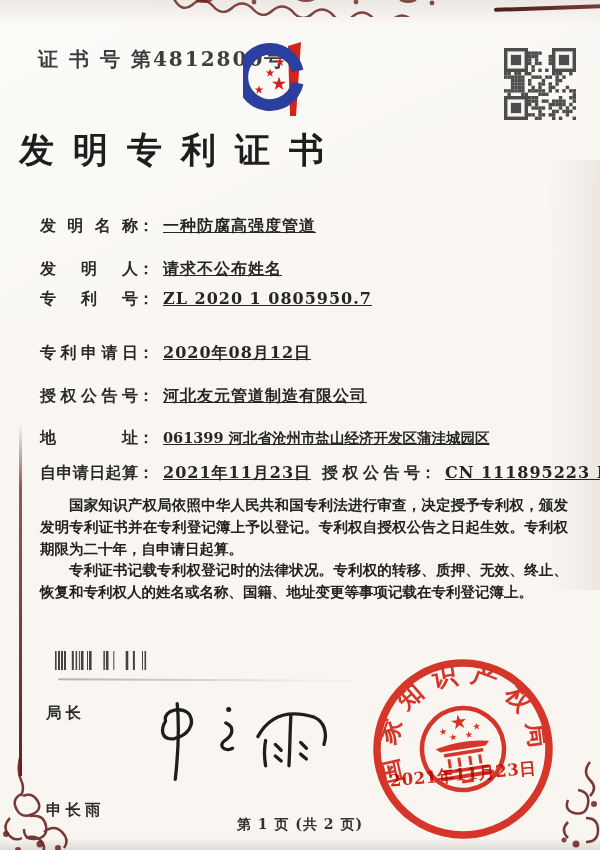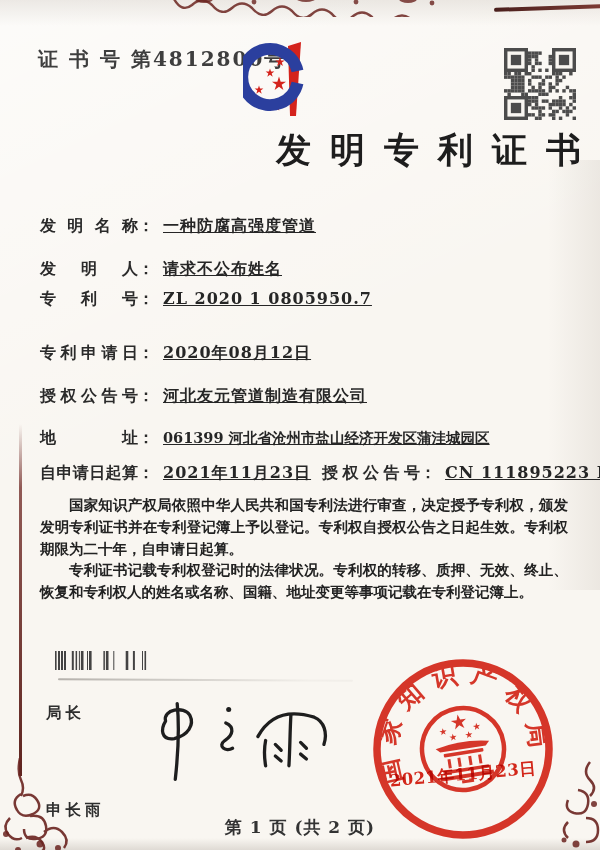--- a/index.html
+++ b/index.html
@@ -8,21 +8,21 @@
         background:linear-gradient(155deg, rgba(255,255,255,.6), rgba(255,255,255,0) 45%), #f9f6f1;}
   .abs{position:absolute;}
   
   .shade-top{left:0;top:0;width:600px;height:26px;background:linear-gradient(180deg,rgba(150,135,120,.16),rgba(150,135,120,0));}
   .shade-right{left:548px;top:160px;width:52px;height:430px;background:linear-gradient(90deg,rgba(140,125,110,0),rgba(140,125,110,.12));}
   .shade-bottom{left:0;top:838px;width:600px;height:12px;background:linear-gradient(180deg,rgba(130,120,110,0),rgba(130,120,110,.22));}
   
   .cert-no{left:38px;top:46px;font-size:20px;letter-spacing:2px;color:#3e3e3e;font-weight:600;text-align:right;}
   .logo{left:243px;top:36px;width:130px;height:95px;}
   .qr{left:504px;top:48px;width:72px;height:72px;opacity:.88;}
-  .title{left:0;top:127px;width:600px;text-align:right;font-size:35px;font-weight:700;
+  .title{left:0;top:127px;width:600px;text-align:left;font-size:35px;font-weight:700;
          letter-spacing:19px;text-indent:19px;color:#1d1d1d;}
   
   .frow{position:absolute;left:40px;width:545px;font-size:16px;white-space:nowrap;}
   .flabel{display:inline-block;width:98px;text-align:justify;text-align-last:justify;font-weight:700;color:#2a2a2a;}
   .fcolon{font-weight:700;}
   .fvalue{margin-left:9px;font-weight:700;letter-spacing:1px;color:#262626;text-decoration:underline;}
   .r1{top:216px}.r2{top:259px}.r3{top:289px}.r4{top:343px}.r5{top:386px}.r6{top:428px}.r7{top:463px}
   .r6 .fvalue{font-size:14.5px;letter-spacing:0;}
   .grant-no{position:absolute;left:282px;top:0;}
   
@@ -35,21 +35,21 @@
   
   .barcode{left:55px;top:651px;width:92px;height:19px;opacity:.82;}
   .signer-title{left:46px;top:703px;font-size:15.5px;letter-spacing:4px;font-weight:700;color:#2e2e2e;}
   .signer-name{left:46px;top:753px;font-size:15.5px;letter-spacing:4px;font-weight:700;color:#2e2e2e;margin-top:47px;}
   .signature{left:128px;top:690px;width:215px;height:102px;}
   .seal-wrap{left:368px;top:654px;width:190px;height:190px;}
   .seal-wrap svg{position:absolute;left:0;top:0;mix-blend-mode:multiply;opacity:.93;}
   .seal-date{position:absolute;left:4px;top:110px;width:182px;text-align:center;font-size:16.5px;
              font-weight:700;color:var(--seal-red,#d8281b);transform:rotate(-5deg);letter-spacing:.5px;
              mix-blend-mode:multiply;}
-  .footer{left:0;top:816px;width:600px;text-align:center;font-size:17px;letter-spacing:1px;color:#333;font-weight:600;}
+  .footer{left:0;top:816px;width:600px;text-align:center;font-size:14px;letter-spacing:1px;color:#333;font-weight:600;}
   
   .orn{color:var(--ornament-maroon,#6b2420);}
   .tr-line{left:494px;top:6px;width:108px;height:3.5px;border-radius:2px;transform:rotate(-2deg);
            background:linear-gradient(90deg,#4a1f1c,#7c3a33);}
   .left-line{left:19px;top:424px;width:2.5px;height:352px;
              background:linear-gradient(180deg,rgba(110,38,34,0) 0%,rgba(110,38,34,.75) 18%,#5e241f 100%);}
   .orn-top{left:170px;top:-3px;width:272px;height:20px;}
   .orn-bl{left:-4px;top:758px;width:78px;height:94px;}
   .orn-br{left:556px;top:760px;width:44px;height:90px;}
 </style>

